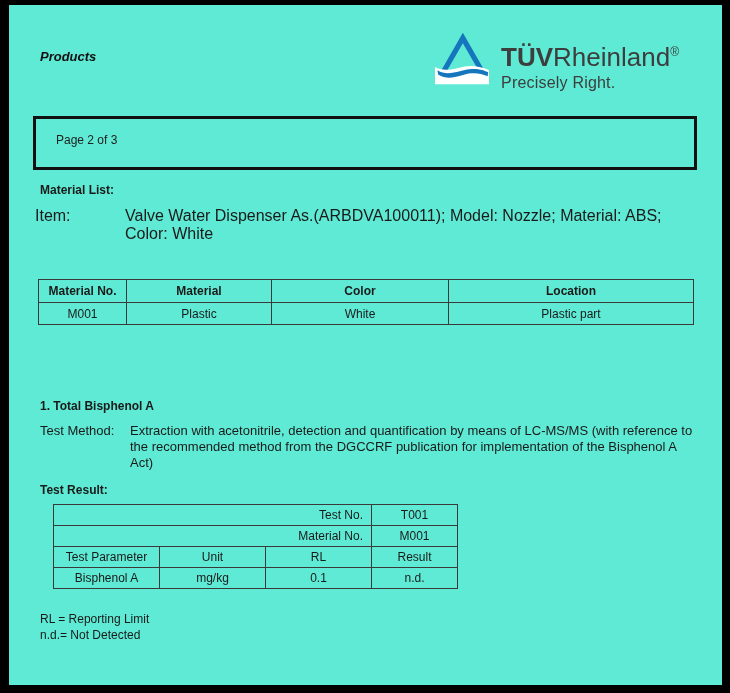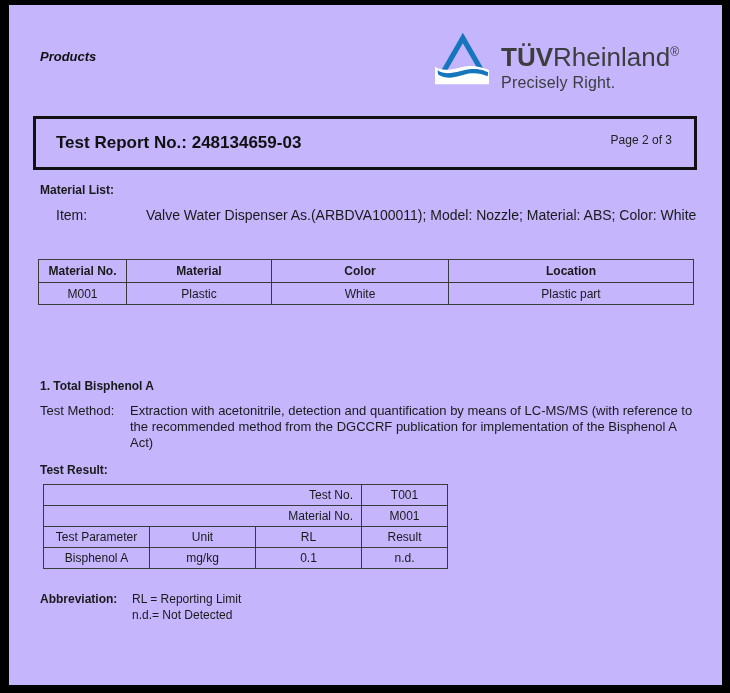--- a/index.html
+++ b/index.html
@@ -8,21 +8,21 @@
     width: 730px; height: 693px;
     background: #000;
     position: relative;
     font-family: "Liberation Sans", sans-serif;
     color: #1a1a1a;
     overflow: hidden;
   }
   .page {
     position: absolute;
     left: 9px; top: 5px; right: 8px; bottom: 8px;
-    background: #c4b5fd;
+    background: #5eead4;
     padding: 0 25px 0 24px;
   }
   
   .header {
     display: flex;
     justify-content: space-between;
     align-items: flex-start;
     padding-top: 24px;
   }
   .products {
@@ -47,38 +47,38 @@
     height: 54px;
     display: flex;
     align-items: center;
     justify-content: space-between;
     padding: 0 22px 0 20px;
   }
   .report-title { font-size: 17px; font-weight: 700; color: #111; }
   .report-page { font-size: 12px; color: #222; margin-top: -6px; }
   
   .mat-heading { margin: 13px 0 0 7px; font-size: 12px; font-weight: 700; }
-  .item-row { display: flex; margin: 10px 0 0 23px; font-size: 14px; }
+  .item-row { display: flex; margin: 10px 0 0 2px; font-size: 16px; }
   .item-label { width: 90px; flex: 0 0 90px; }
   .item-value { flex: 1; }
   
   table { border-collapse: collapse; font-size: 12px; color: #1a1a1a; }
   td, th { border: 1px solid #3a3a3a; padding: 0 6px; }
   .mat-table { margin: 36px 0 0 5px; width: 655px; table-layout: fixed; }
   .mat-table th { font-weight: 700; text-align: center; height: 23px; }
   .mat-table td { text-align: center; height: 22px; font-weight: 400; }
   .mt-c1 { width: 88px; } .mt-c2 { width: 145px; } .mt-c3 { width: 177px; } .mt-c4 { width: 245px; }
   
   .sec-heading { margin: 74px 0 0 7px; font-size: 12px; font-weight: 700; }
   .method-row { display: flex; margin: 10px 0 0 7px; font-size: 13px; line-height: 16px; }
   .method-label { width: 90px; flex: 0 0 90px; }
   .method-text { flex: 1; max-width: 567px; }
   .result-heading { margin: 12px 0 4px 7px; font-size: 12px; font-weight: 700; }
   
-  .res-table { margin: 7px 0 0 10px; width: 405px; table-layout: fixed; }
+  .res-table { margin: 7px 0 0 20px; width: 405px; table-layout: fixed; }
   .res-table td { height: 21px; text-align: center; }
   .rt-c1 { width: 225px; } .rt-c2 { width: 45px; } .rt-c3 { width: 49px; } .rt-c4 { width: 86px; }
   .res-table td.ralign { text-align: right; padding-right: 8px; }
   .res-table td.lalign { text-align: center; padding-left: 6px; }
   
   .abbr-row { display: flex; margin: 22px 0 0 7px; font-size: 12px; line-height: 16px; }
   .abbr-label { width: 92px; flex: 0 0 92px; font-weight: 700; }
   .abbr-lines { flex: 1; }
 </style>
 </head>
@@ -95,21 +95,20 @@
         <path fill="#1576bd" d="M3 45.5 C16 54 30 44.5 44 44 C53 43.7 59 46 63 48 L62.4 52.5 C56 50 50 48.6 43 49.2 C30 50.2 18 59.5 3.6 50.5 Z"></path>
       </svg>
       <div class="logo-textcol">
         <div class="brand"><span class="b">TÜV</span><span>Rheinland</span><span class="reg">®</span></div>
         <div class="tagline">Precisely Right.</div>
       </div>
     </div>
   </div>
 
   <div class="report-box">
-    <div class="report-title">Test Report No.: 248134659-03</div>
     <div class="report-page">Page 2 of 3</div>
   </div>
 
   <div class="mat-heading">Material List:</div>
   <div class="item-row">
     <div class="item-label">Item:</div>
     <div class="item-value">Valve Water Dispenser As.(ARBDVA100011); Model: Nozzle; Material: ABS; Color: White</div>
   </div>
 
   <table class="mat-table">
@@ -155,20 +154,19 @@
     <tr>
       <td class="lalign">Bisphenol A</td>
       <td>mg/kg</td>
       <td>0.1</td>
       <td>n.d.</td>
     </tr>
   </tbody>
     </table>
 
   <div class="abbr-row">
-    <div class="abbr-label">Abbreviation:</div>
     <div class="abbr-lines">
       <div>RL = Reporting Limit</div>
       <div>n.d.= Not Detected</div>
     </div>
   </div>
 
 </div>
 
 </body></html>

